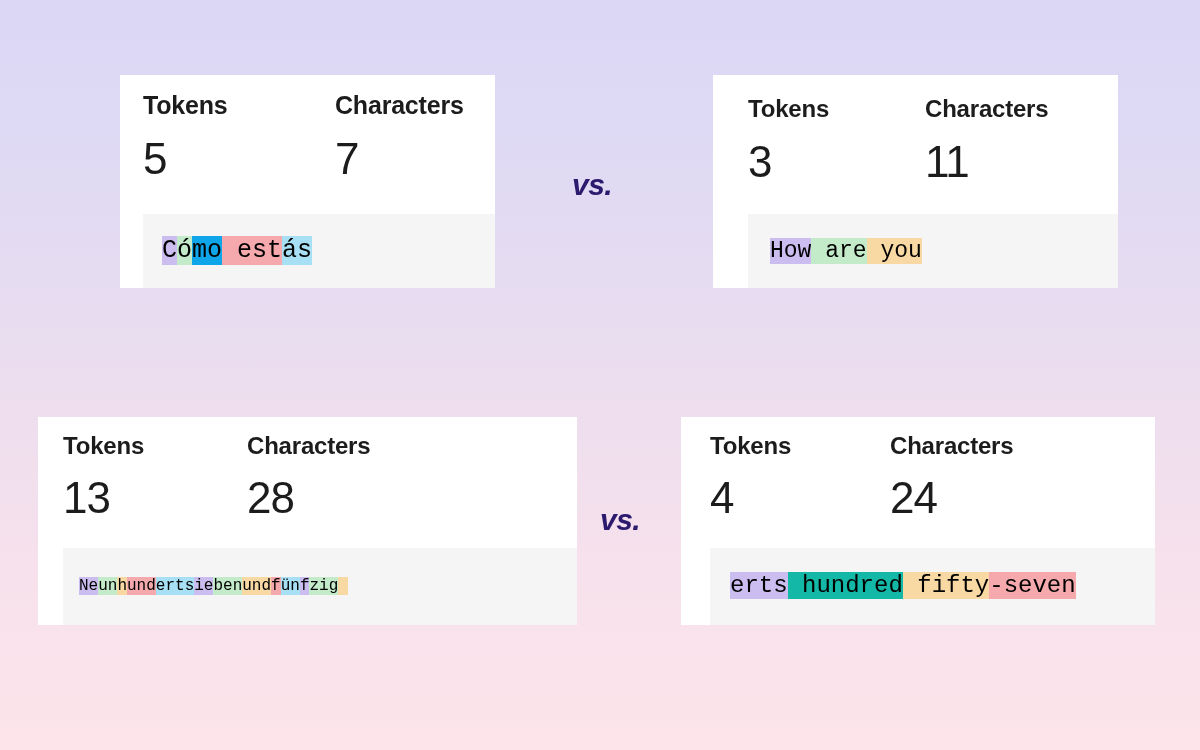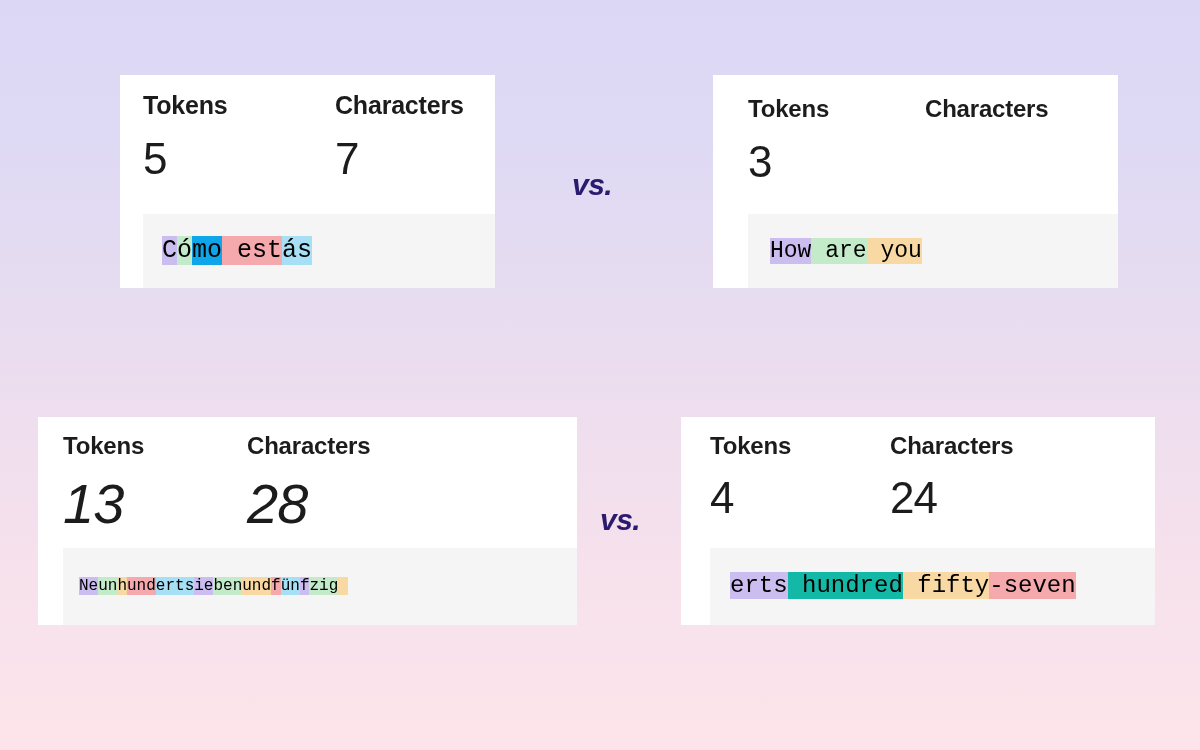--- a/index.html
+++ b/index.html
@@ -108,21 +108,21 @@
   #card-tr .stat-label { font-size: 24px; }
   #card-tr .stat-value { font-size: 44px; margin-top: 19px; }
   #card-tr .stat-tokens { width: 177px; }
   #card-tr .token-panel { left: 35px; top: 139px; width: 370px; height: 74px; padding-left: 22px; }
   #card-tr .token-line { font-size: 23px; }
 
   
   #card-bl { left: 38px; top: 417px; width: 539px; height: 208px; }
   #card-bl .card-stats { padding: 17px 0 0 25px; }
   #card-bl .stat-label { font-size: 24px; }
-  #card-bl .stat-value { font-size: 56px; margin-top: 18px; font-style: italic; }
+  #card-bl .stat-value { font-size: 44px; margin-top: 18px; }
   #card-bl .stat-tokens { width: 184px; }
   #card-bl .token-panel { left: 25px; top: 131px; width: 514px; height: 77px; padding-left: 16px; }
   #card-bl .token-line { font-size: 16px; }
 
   
   #card-br { left: 681px; top: 417px; width: 474px; height: 208px; }
   #card-br .card-stats { padding: 17px 0 0 29px; }
   #card-br .stat-label { font-size: 24px; }
   #card-br .stat-value { font-size: 44px; margin-top: 18px; }
   #card-br .stat-tokens { width: 180px; }
@@ -157,20 +157,21 @@
   <div class="vs" id="vs-top">vs.</div>
 
   <div class="card" id="card-tr">
     <div class="card-stats">
       <div class="stat stat-tokens">
         <span class="stat-label">Tokens</span>
         <span class="stat-value">3</span>
       </div>
       <div class="stat stat-chars">
         <span class="stat-label">Characters</span>
+        <span class="stat-value">11</span>
       </div>
     </div>
     <div class="token-panel">
       <div class="token-line"><span class="tok" style="background: rgb(203, 189, 240); text-align: right;">How</span><span class="tok" style="background: rgb(195, 235, 201);"> are</span><span class="tok" style="background: rgb(248, 217, 164);"> you</span></div>
     </div>
   </div>
 
   <div class="card" id="card-bl">
     <div class="card-stats">
       <div class="stat stat-tokens">

